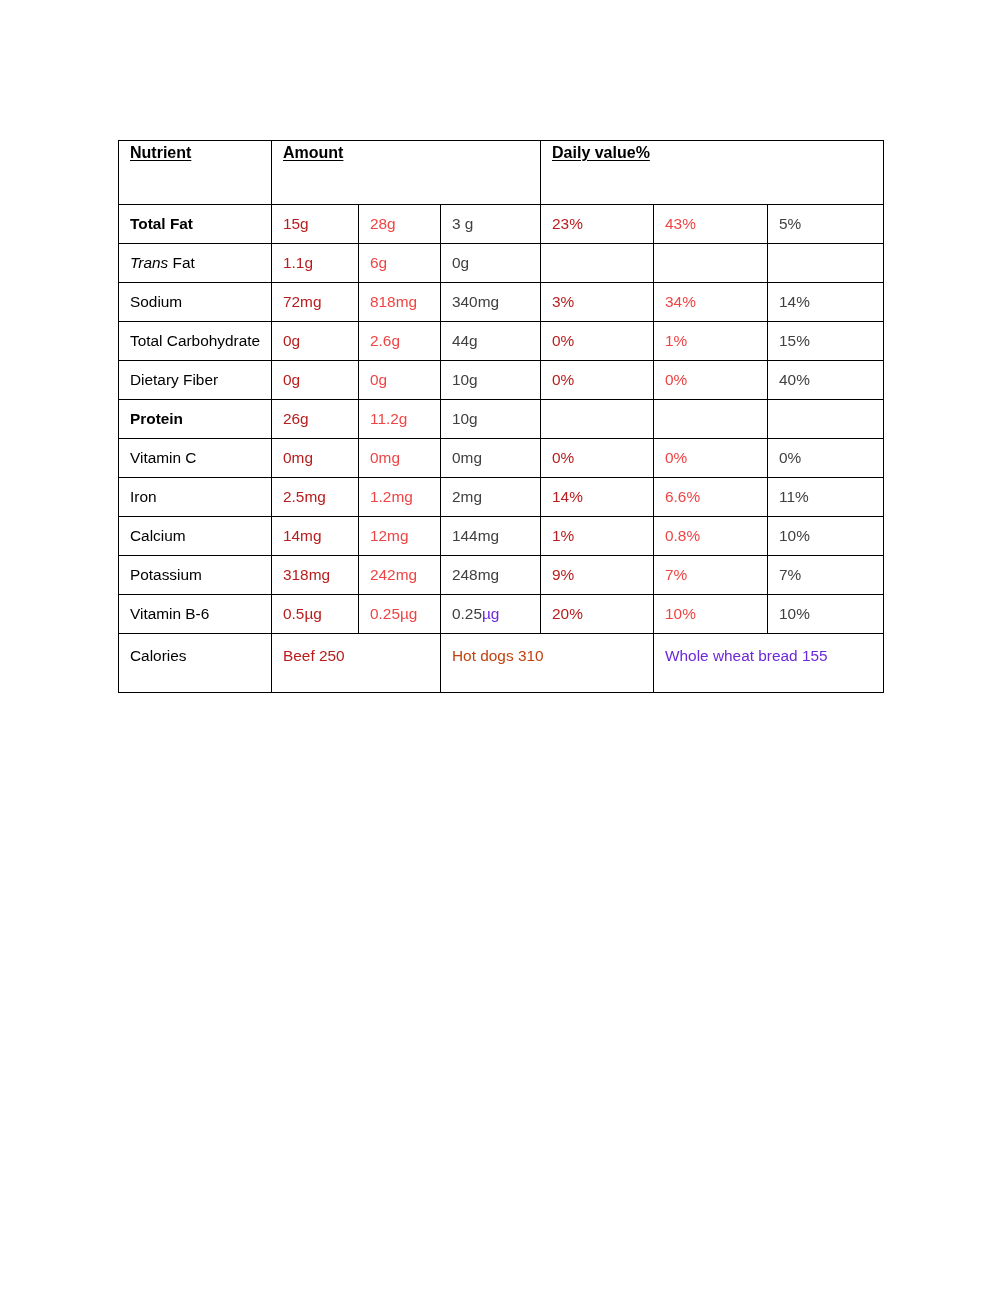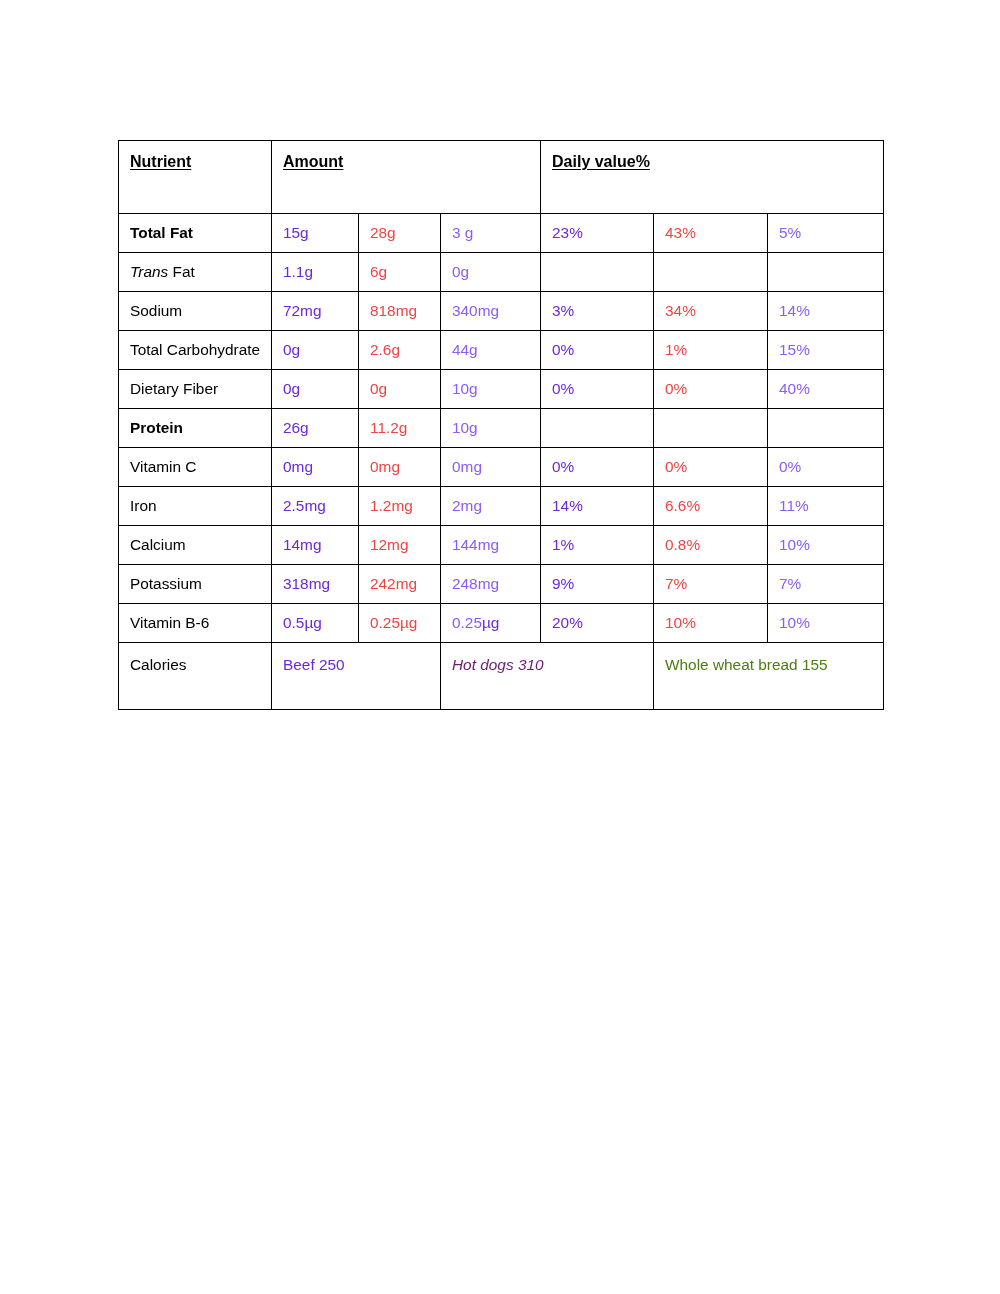--- a/index.html
+++ b/index.html
@@ -58,48 +58,48 @@
   col.c-a1     { width: 87px;  }
   col.c-a2     { width: 82px;  }
   col.c-a3     { width: 100px; }
   col.c-d1     { width: 113px; }
   col.c-d2     { width: 114px; }
   col.c-d3     { width: 116px; }
 
   
   tr.head-row th {
     height: 36px;
-    padding-top: 11px;
+    padding-top: 2px;
     padding-bottom: 25px;
     font-weight: bold;
     font-size: 16px;
   }
   tr.head-row th span.u {
     text-decoration: underline;
     text-underline-offset: 2px;
   }
 
   
-  .v-black { color: #6d28d9; }
+  .v-black { color: #b91c1c; }
   .v-red   { color: #ef4444; font-weight: bold; }
-  .v-blue  { color: #8b5cf6; }
+  .v-blue  { color: #404040; }
 
   .lbl-bold   { font-weight: bold; }
   .lbl-italic { font-style: italic; text-align: center; }
 
   
   .indent-1 { padding-left: 20px; }
 
   
   tr.calories-row td {
     padding-top: 12px;
-    padding-bottom: 34px;
-  }
-  .cal-red  { color: #701a75; font-weight: bold; font-style: italic; }
-  .cal-blue { color: #4d7c0f; }
+    padding-bottom: 26px;
+  }
+  .cal-red  { color: #c2410c; font-weight: bold; }
+  .cal-blue { color: #6d28d9; }
 
   .unit-black { color: #6d28d9; }
 </style>
 </head>
 <body>
 
 <div class="page">
 
   <div class="table-wrap">
     <table class="nutrition">

